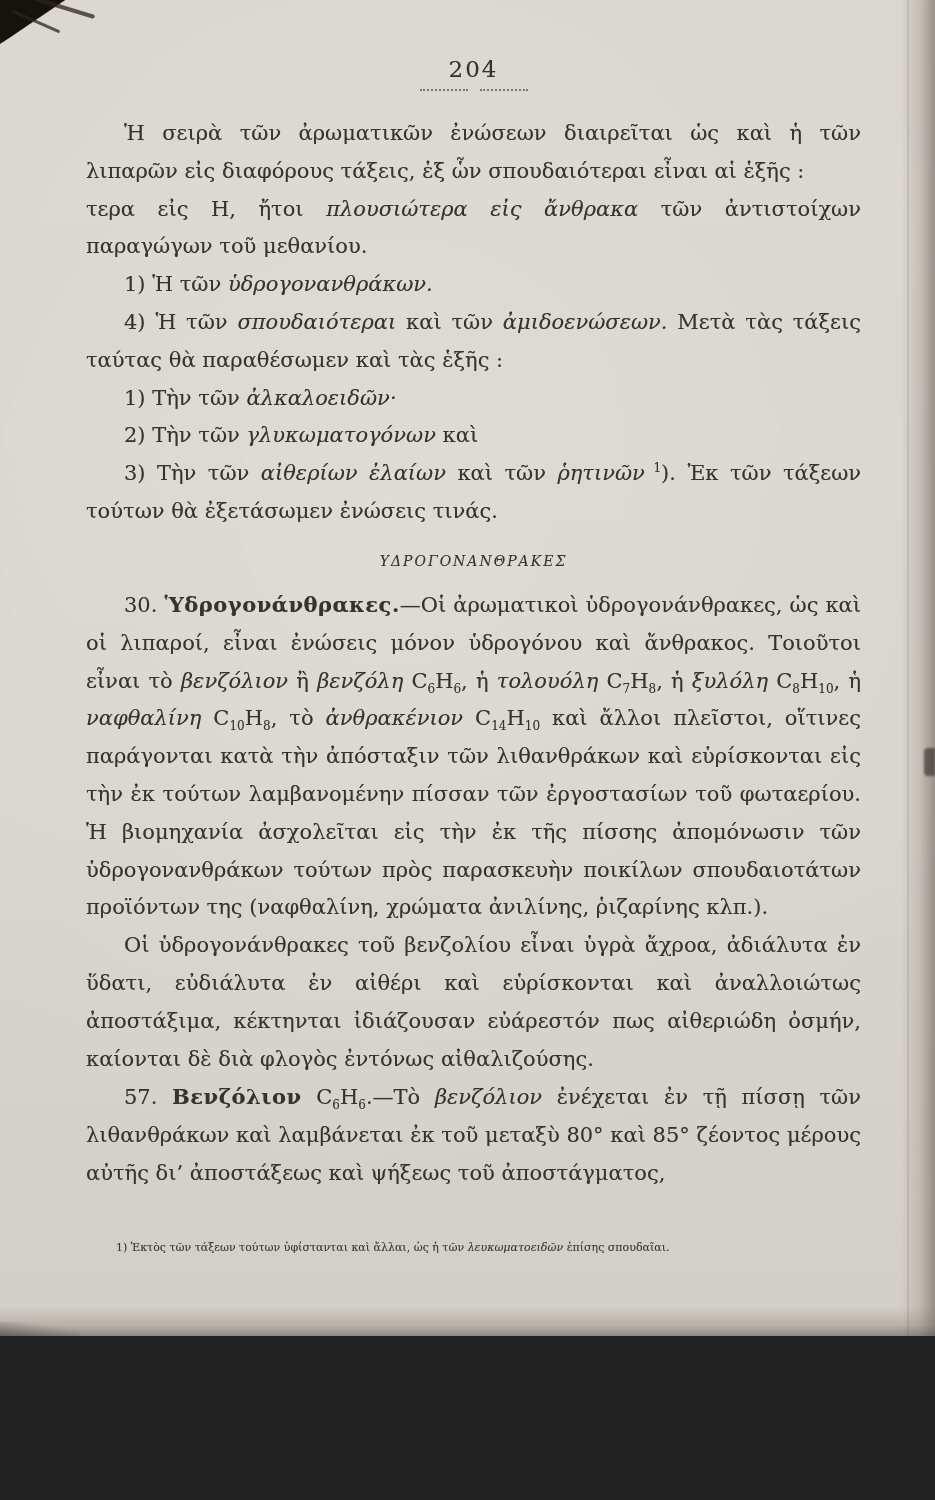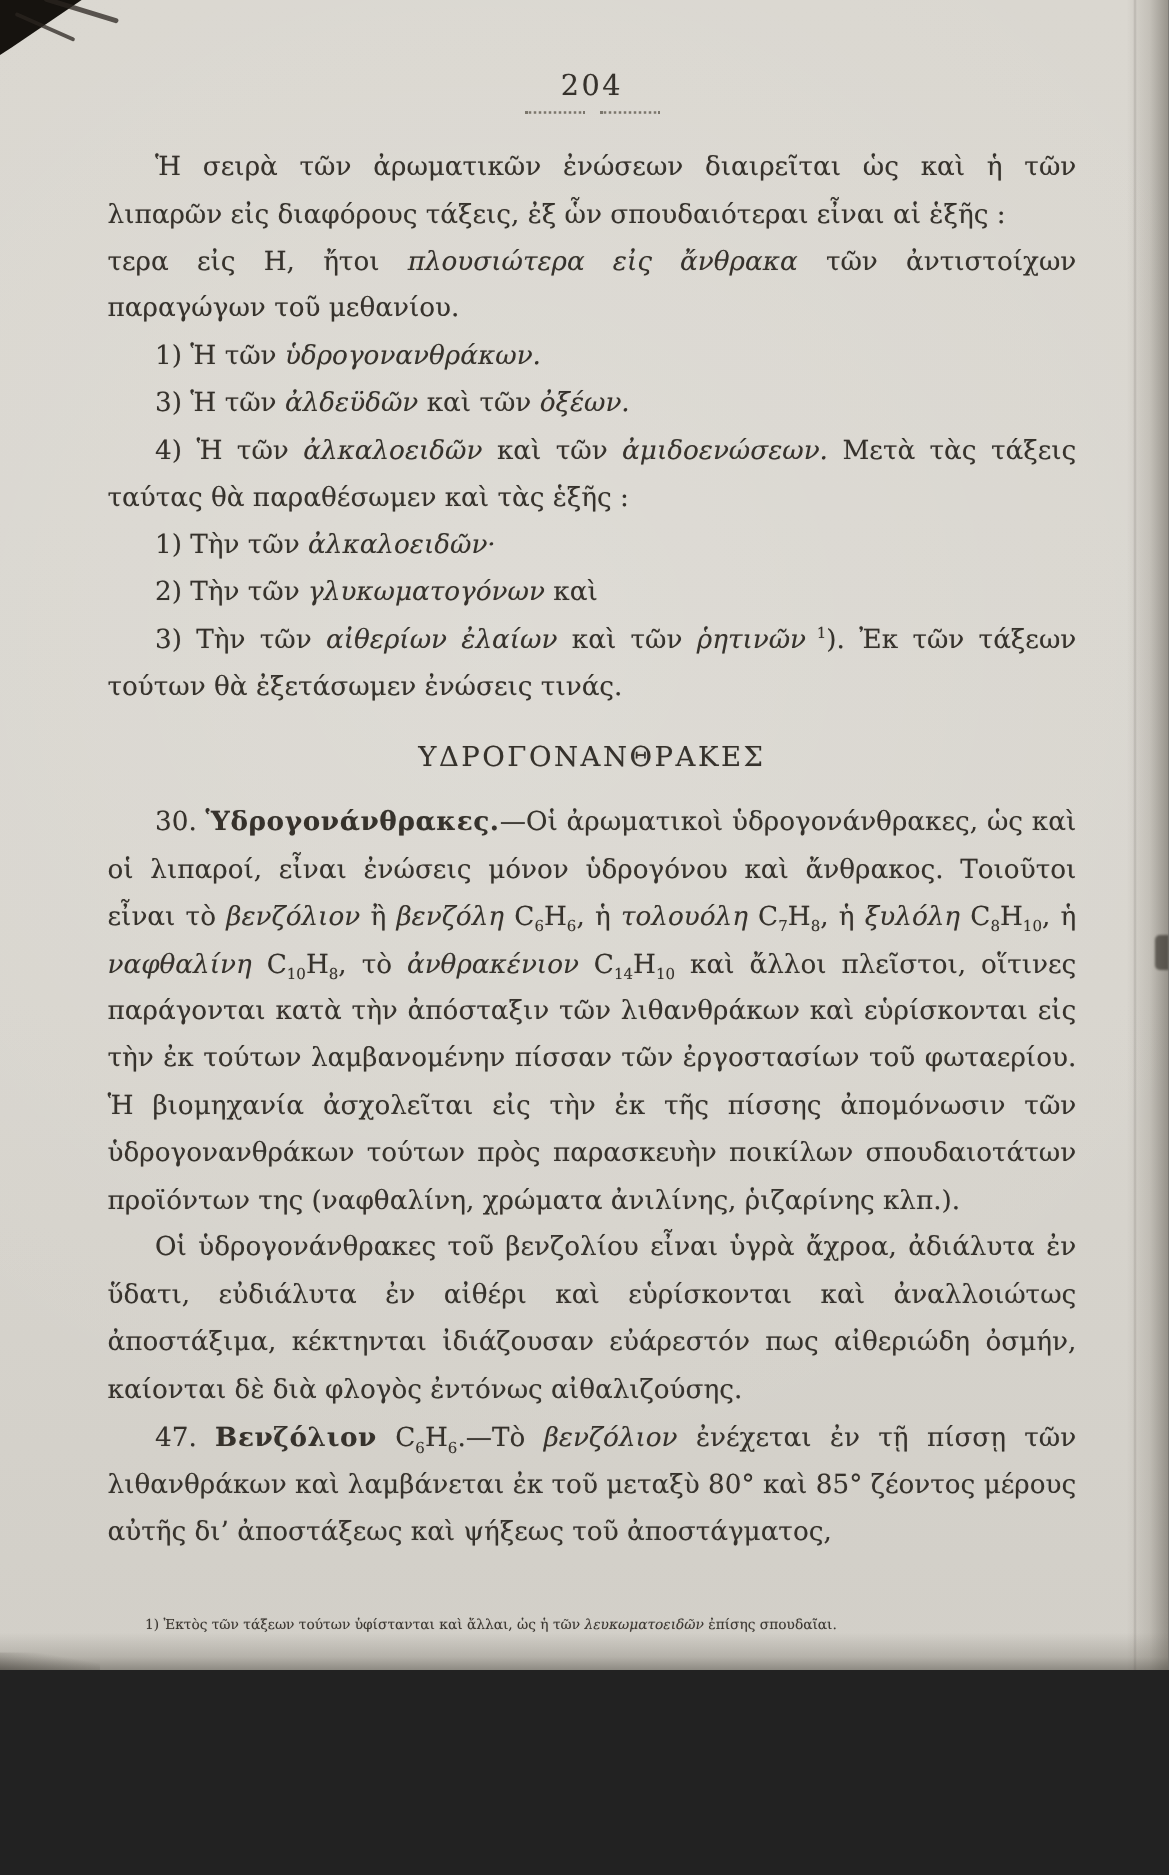--- a/index.html
+++ b/index.html
@@ -71,22 +71,23 @@
   .text {
     margin-top: 24px;
     font-size: 21px;
     line-height: 1.8;
     text-align: justify;
   }
   .block { text-indent: 38px; }
   .block.para-cont { text-indent: 0; }
   .block.heading {
     text-indent: 0; text-align: center;
-    font-size: 22px; letter-spacing: 2px;
+    font-size: 14px; letter-spacing: 2px;
     margin: 18px 0 12px;
+    font-style: italic;
   }
   .block.footnote {
     margin-top: 46px;
     font-size: 11px;
     line-height: 1.7;
     text-indent: 30px;
     color: #3b3731;
   }
   .it { font-style: italic; }
   .bd { font-weight: bold; letter-spacing: 0.5px; }
@@ -110,25 +111,24 @@
       <div class="pagenum">204</div>
       <div class="pagenum-rule">
         <span class="dotseg"></span>
         <span class="dotseg"></span>
       </div>
     </header>
     <main class="text">
         <div class="block para"><span>Ἡ σειρὰ τῶν ἀρωματικῶν ἐνώσεων διαιρεῖται ὡς καὶ ἡ τῶν λιπαρῶν εἰς διαφόρους τάξεις, ἐξ ὧν σπουδαιότεραι εἶναι αἱ ἑξῆς :</span></div>
         <div class="block para-cont"><span>τερα εἰς Η, ἤτοι </span><span class="it">πλουσιώτερα εἰς ἄνθρακα</span><span> τῶν ἀντιστοίχων παραγώγων τοῦ μεθανίου.</span></div>
         <div class="block list"><span>1) Ἡ τῶν </span><span class="it">ὑδρογονανθράκων.</span></div>
-        <div class="block list"><span>3) Ἡ τῶν </span><span class="it">ἀλδεϋδῶν</span><span> καὶ τῶν </span><span class="it">ὀξέων.</span></div>
-        <div class="block list"><span>4) Ἡ τῶν </span><span class="it">ἀλκαλοειδῶν</span><span> καὶ τῶν </span><span class="it">ἀμιδοενώσεων.</span><span> Μετὰ τὰς τάξεις ταύτας θὰ παραθέσωμεν καὶ τὰς ἑξῆς :</span></div>
+        <div class="block list"><span>4) Ἡ τῶν </span><span class="it">σπουδαιότεραι</span><span> καὶ τῶν </span><span class="it">ἀμιδοενώσεων.</span><span> Μετὰ τὰς τάξεις ταύτας θὰ παραθέσωμεν καὶ τὰς ἑξῆς :</span></div>
         <div class="block list"><span>1) Τὴν τῶν </span><span class="it">ἀλκαλοειδῶν·</span></div>
         <div class="block list"><span>2) Τὴν τῶν </span><span class="it">γλυκωματογόνων</span><span> καὶ</span></div>
         <div class="block list"><span>3) Τὴν τῶν </span><span class="it">αἰθερίων ἐλαίων</span><span> καὶ τῶν </span><span class="it">ῥητινῶν</span><sup> 1</sup><span>). Ἐκ τῶν τάξεων τούτων θὰ ἐξετάσωμεν ἐνώσεις τινάς.</span></div>
         <div class="block heading"><span>ΥΔΡΟΓΟΝΑΝΘΡΑΚΕΣ</span></div>
         <div class="block para"><span>30. </span><span class="bd">Ὑδρογονάνθρακες.</span><span>—Οἱ ἀρωματικοὶ ὑδρογονάνθρακες, ὡς καὶ οἱ λιπαροί, εἶναι ἐνώσεις μόνον ὑδρογόνου καὶ ἄνθρακος. Τοιοῦτοι εἶναι τὸ </span><span class="it">βενζόλιον</span><span> ἢ </span><span class="it">βενζόλη</span><span> C</span><sub>6</sub><span>H</span><sub>6</sub><span>, ἡ </span><span class="it">τολουόλη</span><span> C</span><sub>7</sub><span>H</span><sub>8</sub><span>, ἡ </span><span class="it">ξυλόλη</span><span> C</span><sub>8</sub><span>H</span><sub>10</sub><span>, ἡ </span><span class="it">ναφθαλίνη</span><span> C</span><sub>10</sub><span>H</span><sub>8</sub><span>, τὸ </span><span class="it">ἀνθρακένιον</span><span> C</span><sub>14</sub><span>H</span><sub>10</sub><span> καὶ ἄλλοι πλεῖστοι, οἵτινες παράγονται κατὰ τὴν ἀπόσταξιν τῶν λιθανθράκων καὶ εὑρίσκονται εἰς τὴν ἐκ τούτων λαμβανομένην πίσσαν τῶν ἐργοστασίων τοῦ φωταερίου. Ἡ βιομηχανία ἀσχολεῖται εἰς τὴν ἐκ τῆς πίσσης ἀπομόνωσιν τῶν ὑδρογονανθράκων τούτων πρὸς παρασκευὴν ποικίλων σπουδαιοτάτων προϊόντων της (ναφθαλίνη, χρώματα ἀνιλίνης, ῥιζαρίνης κλπ.).</span></div>
         <div class="block para"><span>Οἱ ὑδρογονάνθρακες τοῦ βενζολίου εἶναι ὑγρὰ ἄχροα, ἀδιάλυτα ἐν ὕδατι, εὐδιάλυτα ἐν αἰθέρι καὶ εὑρίσκονται καὶ ἀναλλοιώτως ἀποστάξιμα, κέκτηνται ἰδιάζουσαν εὐάρεστόν πως αἰθεριώδη ὀσμήν, καίονται δὲ διὰ φλογὸς ἐντόνως αἰθαλιζούσης.</span></div>
-        <div class="block para"><span>47. </span><span class="bd">Βενζόλιον</span><span> C</span><sub>6</sub><span>H</span><sub>6</sub><span>.—Τὸ </span><span class="it">βενζόλιον</span><span> ἐνέχεται ἐν τῇ πίσσῃ τῶν λιθανθράκων καὶ λαμβάνεται ἐκ τοῦ μεταξὺ 80° καὶ 85° ζέοντος μέρους αὐτῆς δι’ ἀποστάξεως καὶ ψήξεως τοῦ ἀποστάγματος,</span></div>
+        <div class="block para"><span>57. </span><span class="bd">Βενζόλιον</span><span> C</span><sub>6</sub><span>H</span><sub>6</sub><span>.—Τὸ </span><span class="it">βενζόλιον</span><span> ἐνέχεται ἐν τῇ πίσσῃ τῶν λιθανθράκων καὶ λαμβάνεται ἐκ τοῦ μεταξὺ 80° καὶ 85° ζέοντος μέρους αὐτῆς δι’ ἀποστάξεως καὶ ψήξεως τοῦ ἀποστάγματος,</span></div>
         <div class="block footnote"><span>1) Ἐκτὸς τῶν τάξεων τούτων ὑφίστανται καὶ ἄλλαι, ὡς ἡ τῶν </span><span class="it">λευκωματοειδῶν</span><span> ἐπίσης σπουδαῖαι.</span></div>
       </main>
   </div>
 </div>
 
 </body></html>

